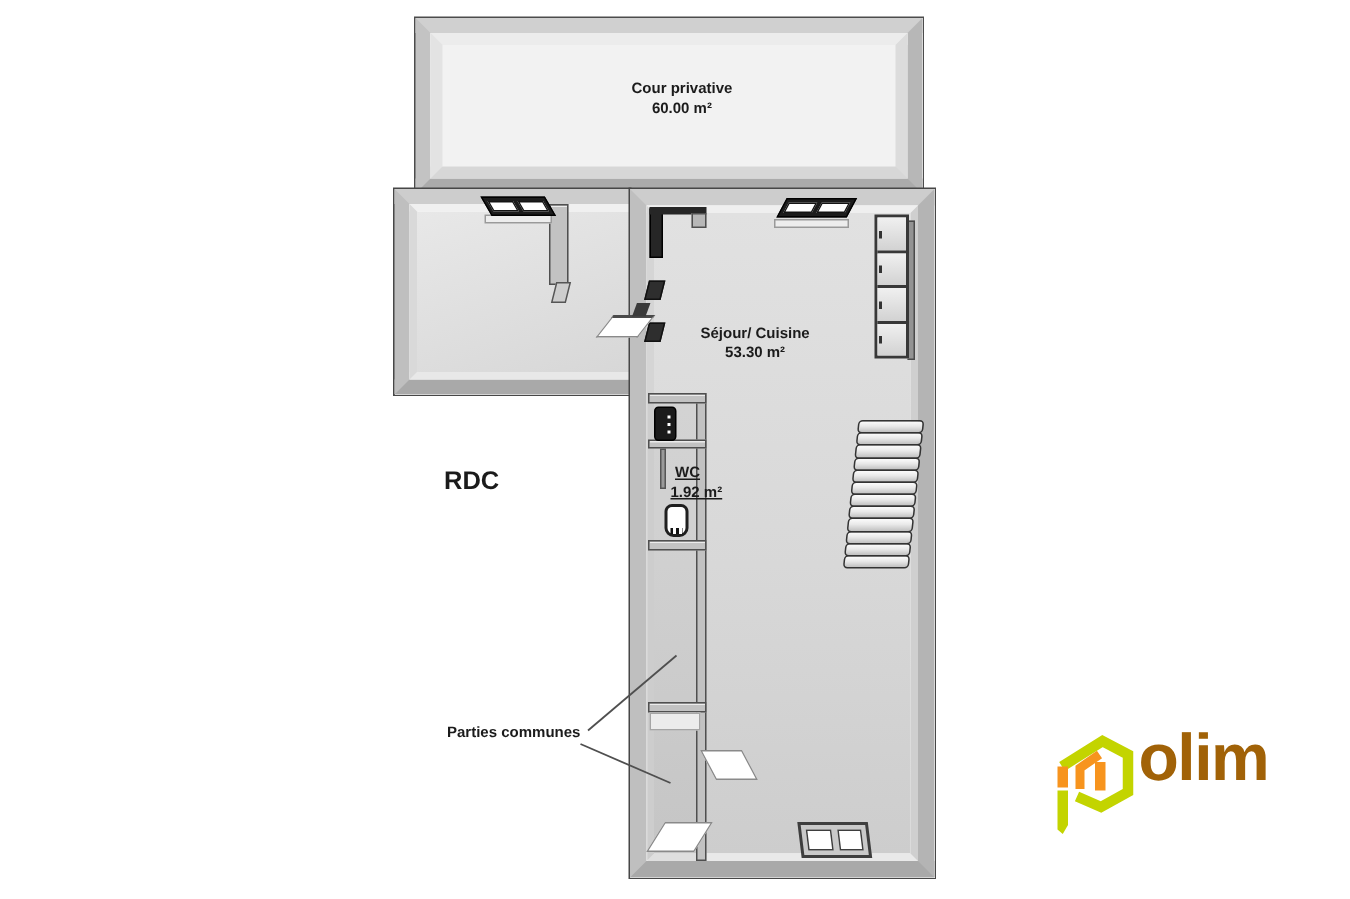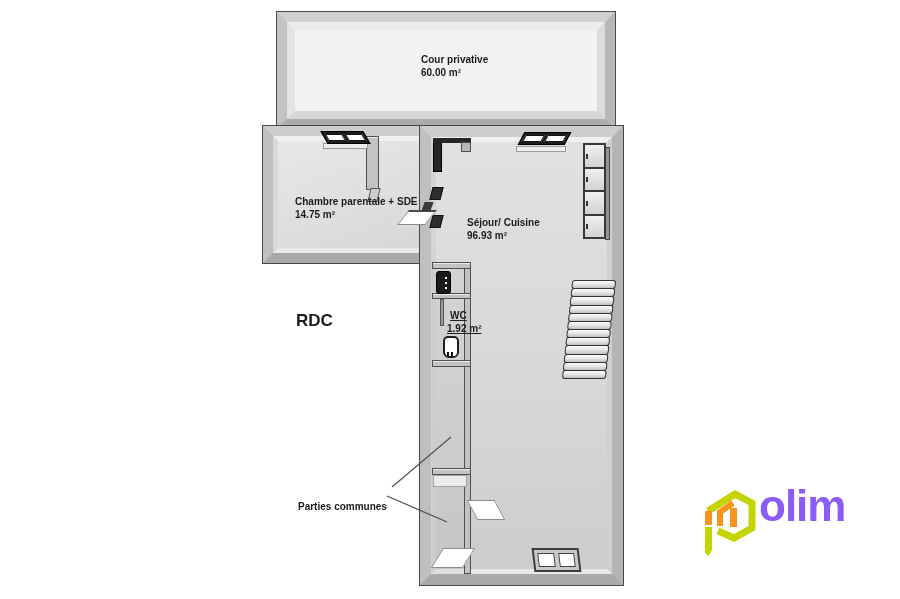--- a/index.html
+++ b/index.html
@@ -83,34 +83,34 @@
   .boiler{left:436px;top:271px;width:15px;height:23px;background:#1b1b1b;border:1px solid #000;border-radius:3px;z-index:7;}
   .boiler::after{content:"";position:absolute;right:3px;top:5px;width:2px;height:2px;background:#fff;
     box-shadow:0 5px 0 #fff,0 10px 0 #fff;}
   .toilet{left:443px;top:336px;width:16px;height:22px;background:#fff;border:2px solid #1f1f1f;
     border-radius:5px 5px 6px 6px;z-index:7;}
   .toilet-base{position:absolute;left:2px;bottom:0;right:2px;height:4px;
     background:repeating-linear-gradient(90deg,#111 0 2px,#fff 2px 4px);}
 
   
   .lbl{position:absolute;z-index:30;font-weight:700;font-size:10px;line-height:13px;color:#1b1b1b;white-space:nowrap;}
-  .lbl .area{display:block;}
+  .lbl .area{display:block;text-align:center;}
   .lbl-courtyard{left:421px;top:53px;}
   .lbl-bedroom{left:295px;top:195px;}
   .lbl-living{left:467px;top:216px;}
   .lbl-wc{left:447px;top:309px;text-decoration:underline;}
   .lbl-wc .rname{margin-left:3px;}
   .lbl-rdc{left:296px;top:311px;font-size:17px;line-height:20px;}
-  .lbl-common{left:298px;top:500px;}
+  .lbl-common{left:298px;top:482px;}
 
   .annot{position:absolute;inset:0;z-index:25;pointer-events:none;}
 
   
   .logo{position:absolute;left:700px;top:486px;z-index:40;display:flex;align-items:flex-start;}
-  .logo-text{font-size:44px;font-weight:700;color:#8b5cf6;letter-spacing:-1px;line-height:44px;margin-left:1px;margin-top:-2px;}
+  .logo-text{font-size:44px;font-weight:700;color:#a16207;letter-spacing:-1px;line-height:44px;margin-left:1px;margin-top:-2px;}
 </style>
 </head>
 <body>
 
 <div class="canvas">
 
   <div class="abs courtyard">
     <div class="courtyard-inner"></div>
   </div>
   <div class="lbl lbl-courtyard">
@@ -183,27 +183,23 @@
     <div class="step"></div>
     <div class="step"></div>
     <div class="step"></div>
   </div>
 
   <div class="abs boiler"></div>
   <div class="abs toilet">
     <div class="toilet-base"></div>
   </div>
 
-  <div class="lbl lbl-bedroom">
-    <span class="rname">Chambre parentale + SDE</span>
-    <span class="area">14.75 m²</span>
-  </div>
   <div class="lbl lbl-living">
     <span class="rname">Séjour/ Cuisine</span>
-    <span class="area">96.93 m²</span>
+    <span class="area">53.30 m²</span>
   </div>
   <div class="lbl lbl-wc">
     <span class="rname">WC</span>
     <span class="area">1.92 m²</span>
   </div>
   <div class="lbl lbl-rdc">RDC</div>
   <div class="lbl lbl-common">Parties communes</div>
 
   <svg class="annot" width="900" height="599">
     <line x1="392" y1="487" x2="451" y2="437" stroke="#4f4f4f" stroke-width="1.2"></line>

